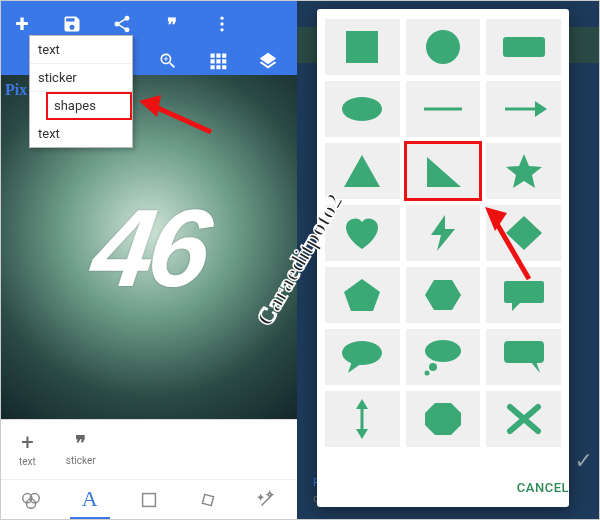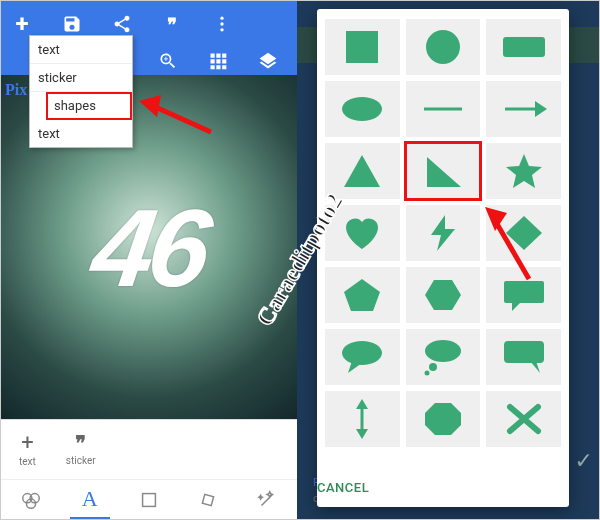--- a/index.html
+++ b/index.html
@@ -35,21 +35,21 @@
   .phone-right { width: 302px; height: 100%; position: relative; background: #1d3a5a; overflow: hidden; }
   .pr-strip { position: absolute; left: 0; right: 0; top: 26px; height: 36px; background: #2b4a45; }
   .pr-tick { position: absolute; right: 6px; bottom: 46px; color: #9aa; font-size: 22px; }
   .pr-text1 { position: absolute; left: 16px; bottom: 30px; color: #3b78e7; font-size: 11px; }
   .pr-text2 { position: absolute; left: 16px; bottom: 14px; color: #777; font-size: 11px; }
 
   .shape-dialog { position: absolute; left: 20px; top: 8px; width: 252px; height: 498px; background: #fff; border-radius: 3px; box-shadow: 0 4px 18px rgba(0,0,0,.4); display: flex; flex-direction: column; z-index: 10; }
   .shape-grid { flex: 1; padding: 10px 8px 4px 8px; display: grid; grid-template-columns: repeat(3, 1fr); grid-auto-rows: 56px; gap: 6px; }
   .shape-cell { background: #efefef; display: flex; align-items: center; justify-content: center; position: relative; }
   .shape-cell.hl { outline: 3px solid #e11; outline-offset: -1px; }
-  .dialog-cancel { text-align: left; padding: 10px 0 12px 0; font-size: 13px; letter-spacing: 0.5px; color: #2e8b57; font-weight: 500; }
+  .dialog-cancel { text-align: right; padding: 10px 0 12px 0; font-size: 13px; letter-spacing: 0.5px; color: #2e8b57; font-weight: 500; }
 
   
   .sh { fill: #3aa976; }
   .sh-stroke { stroke: #3aa976; }
 
   
   .red-arrow2 { position: absolute; left: 184px; top: 198px; z-index: 30; }
 
   
   .watermark { position: absolute; left: 50%; top: 50%; transform: translate(-50%, -50%) rotate(-60deg); font-family: "Comic Sans MS", cursive; font-size: 24px; color: #222; -webkit-text-stroke: 1.5px #fff; font-weight: bold; z-index: 40; pointer-events: none; white-space: nowrap; }

